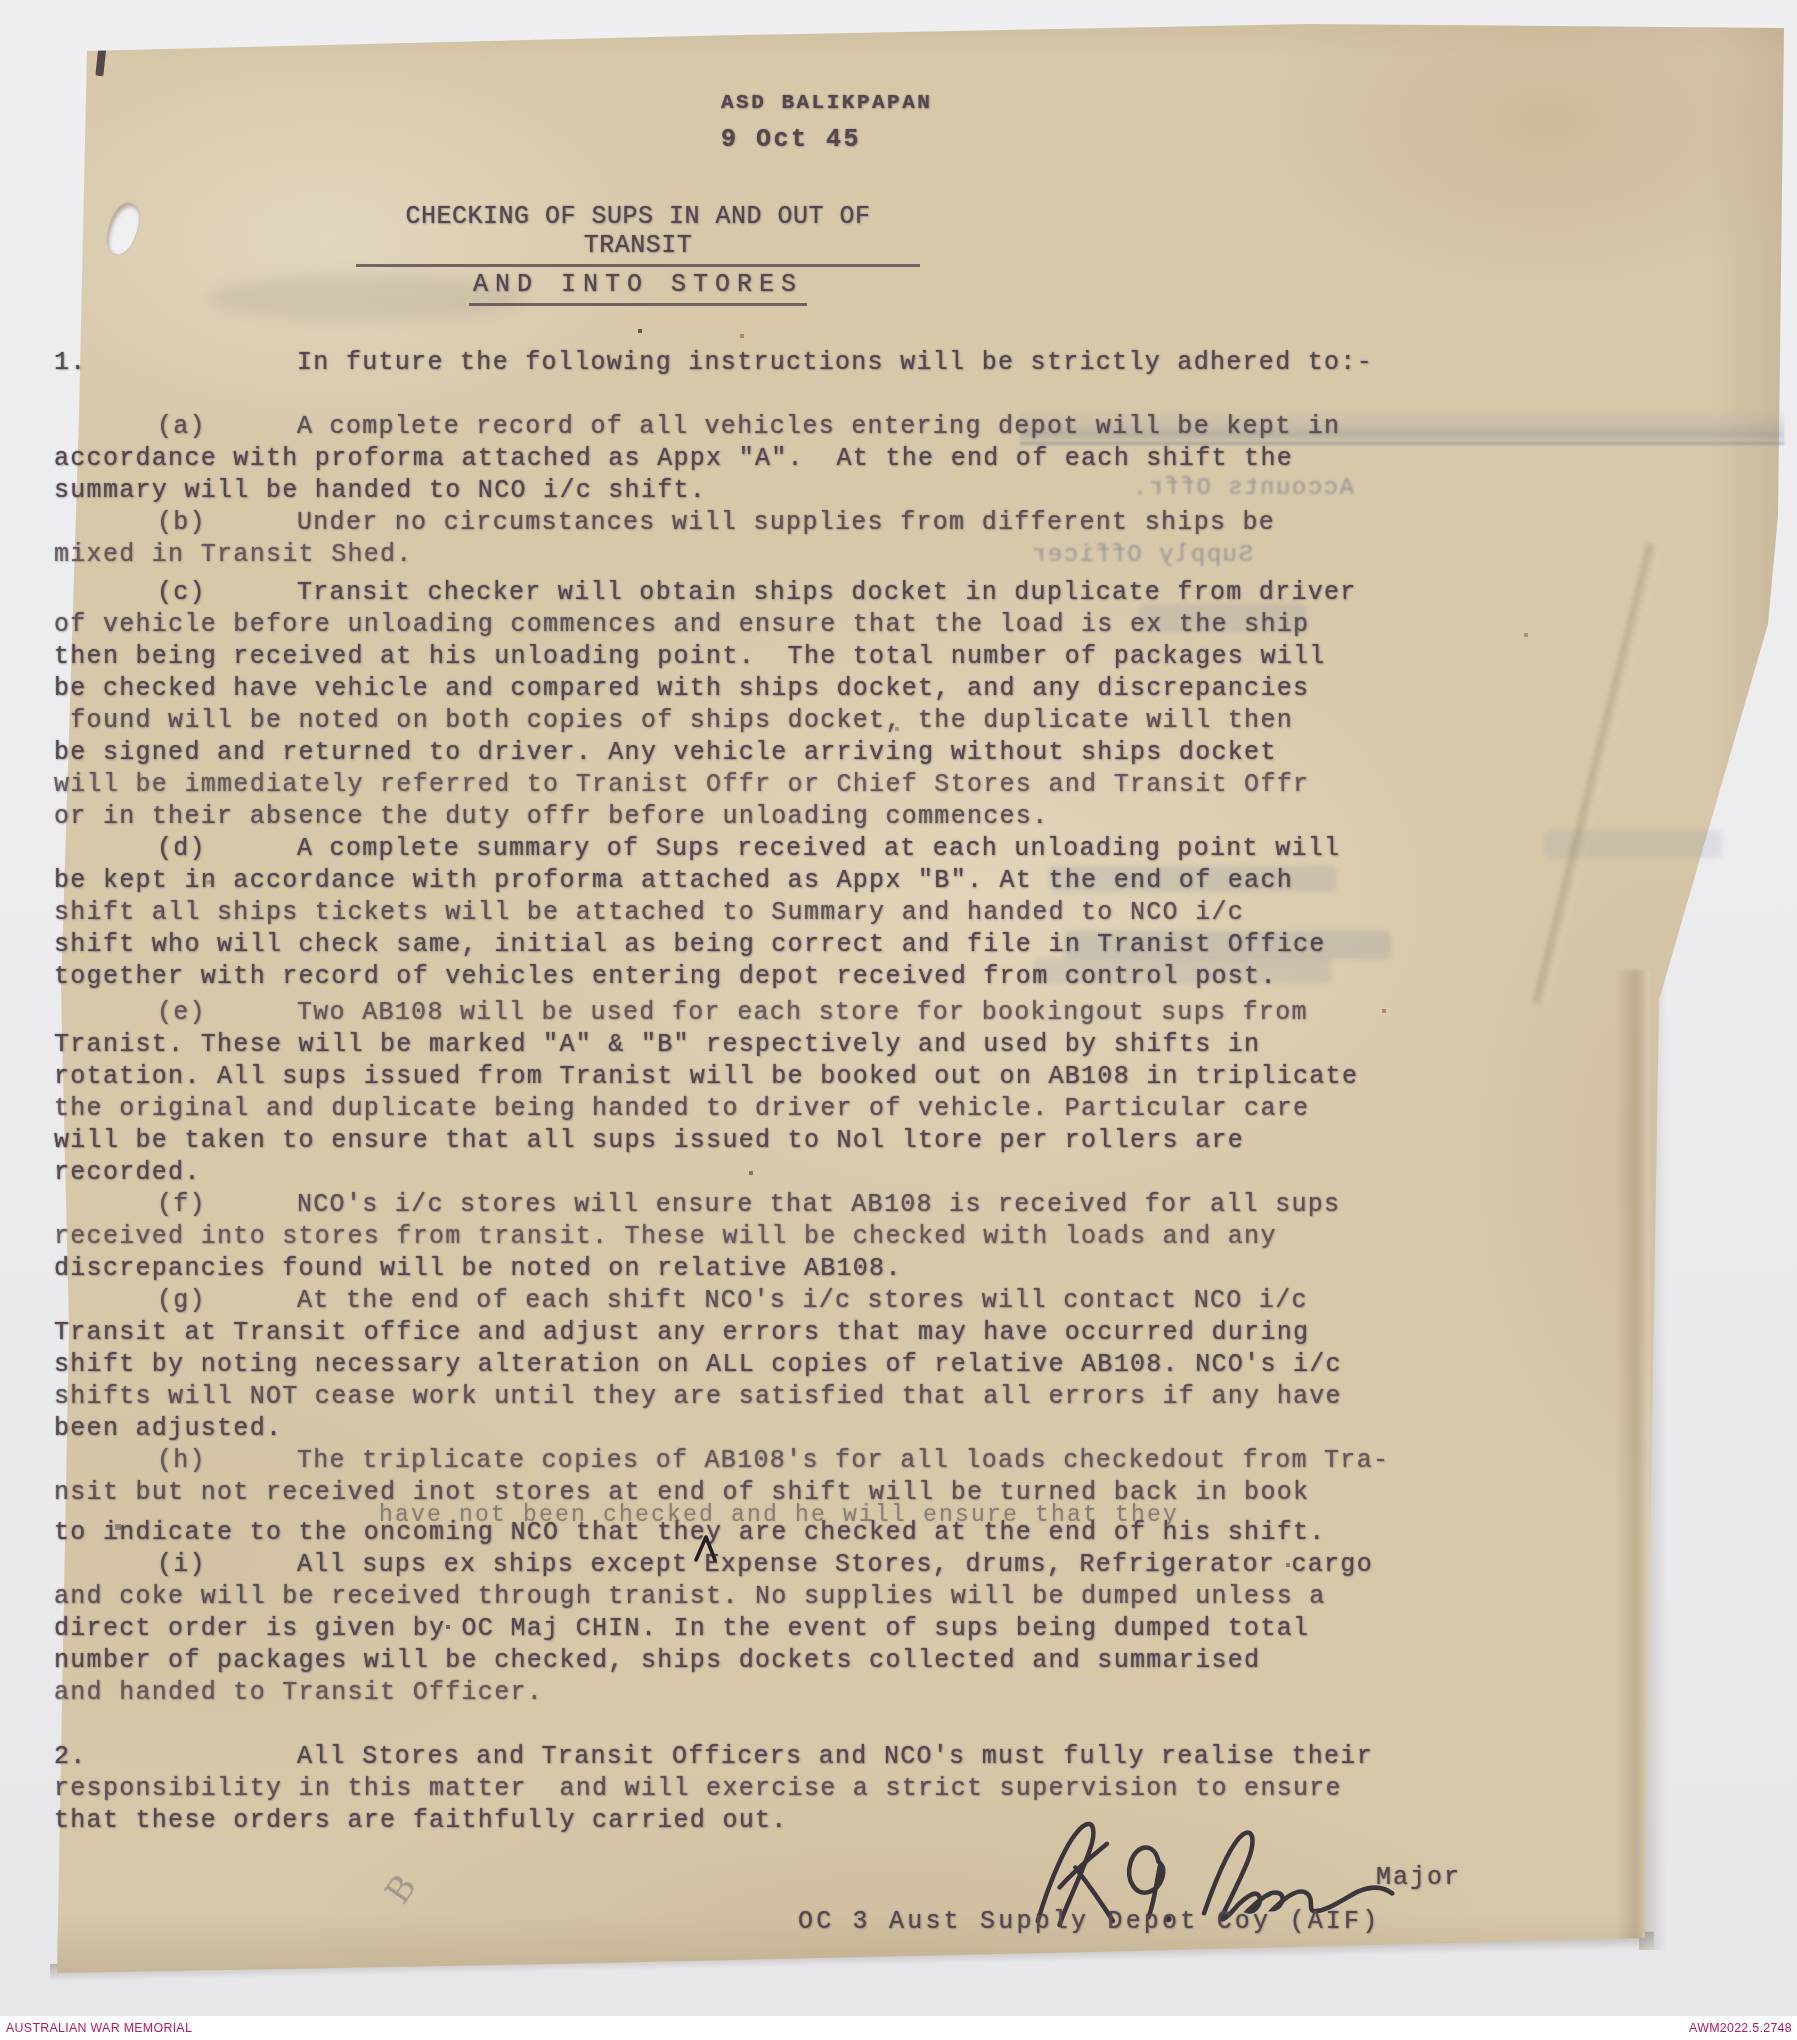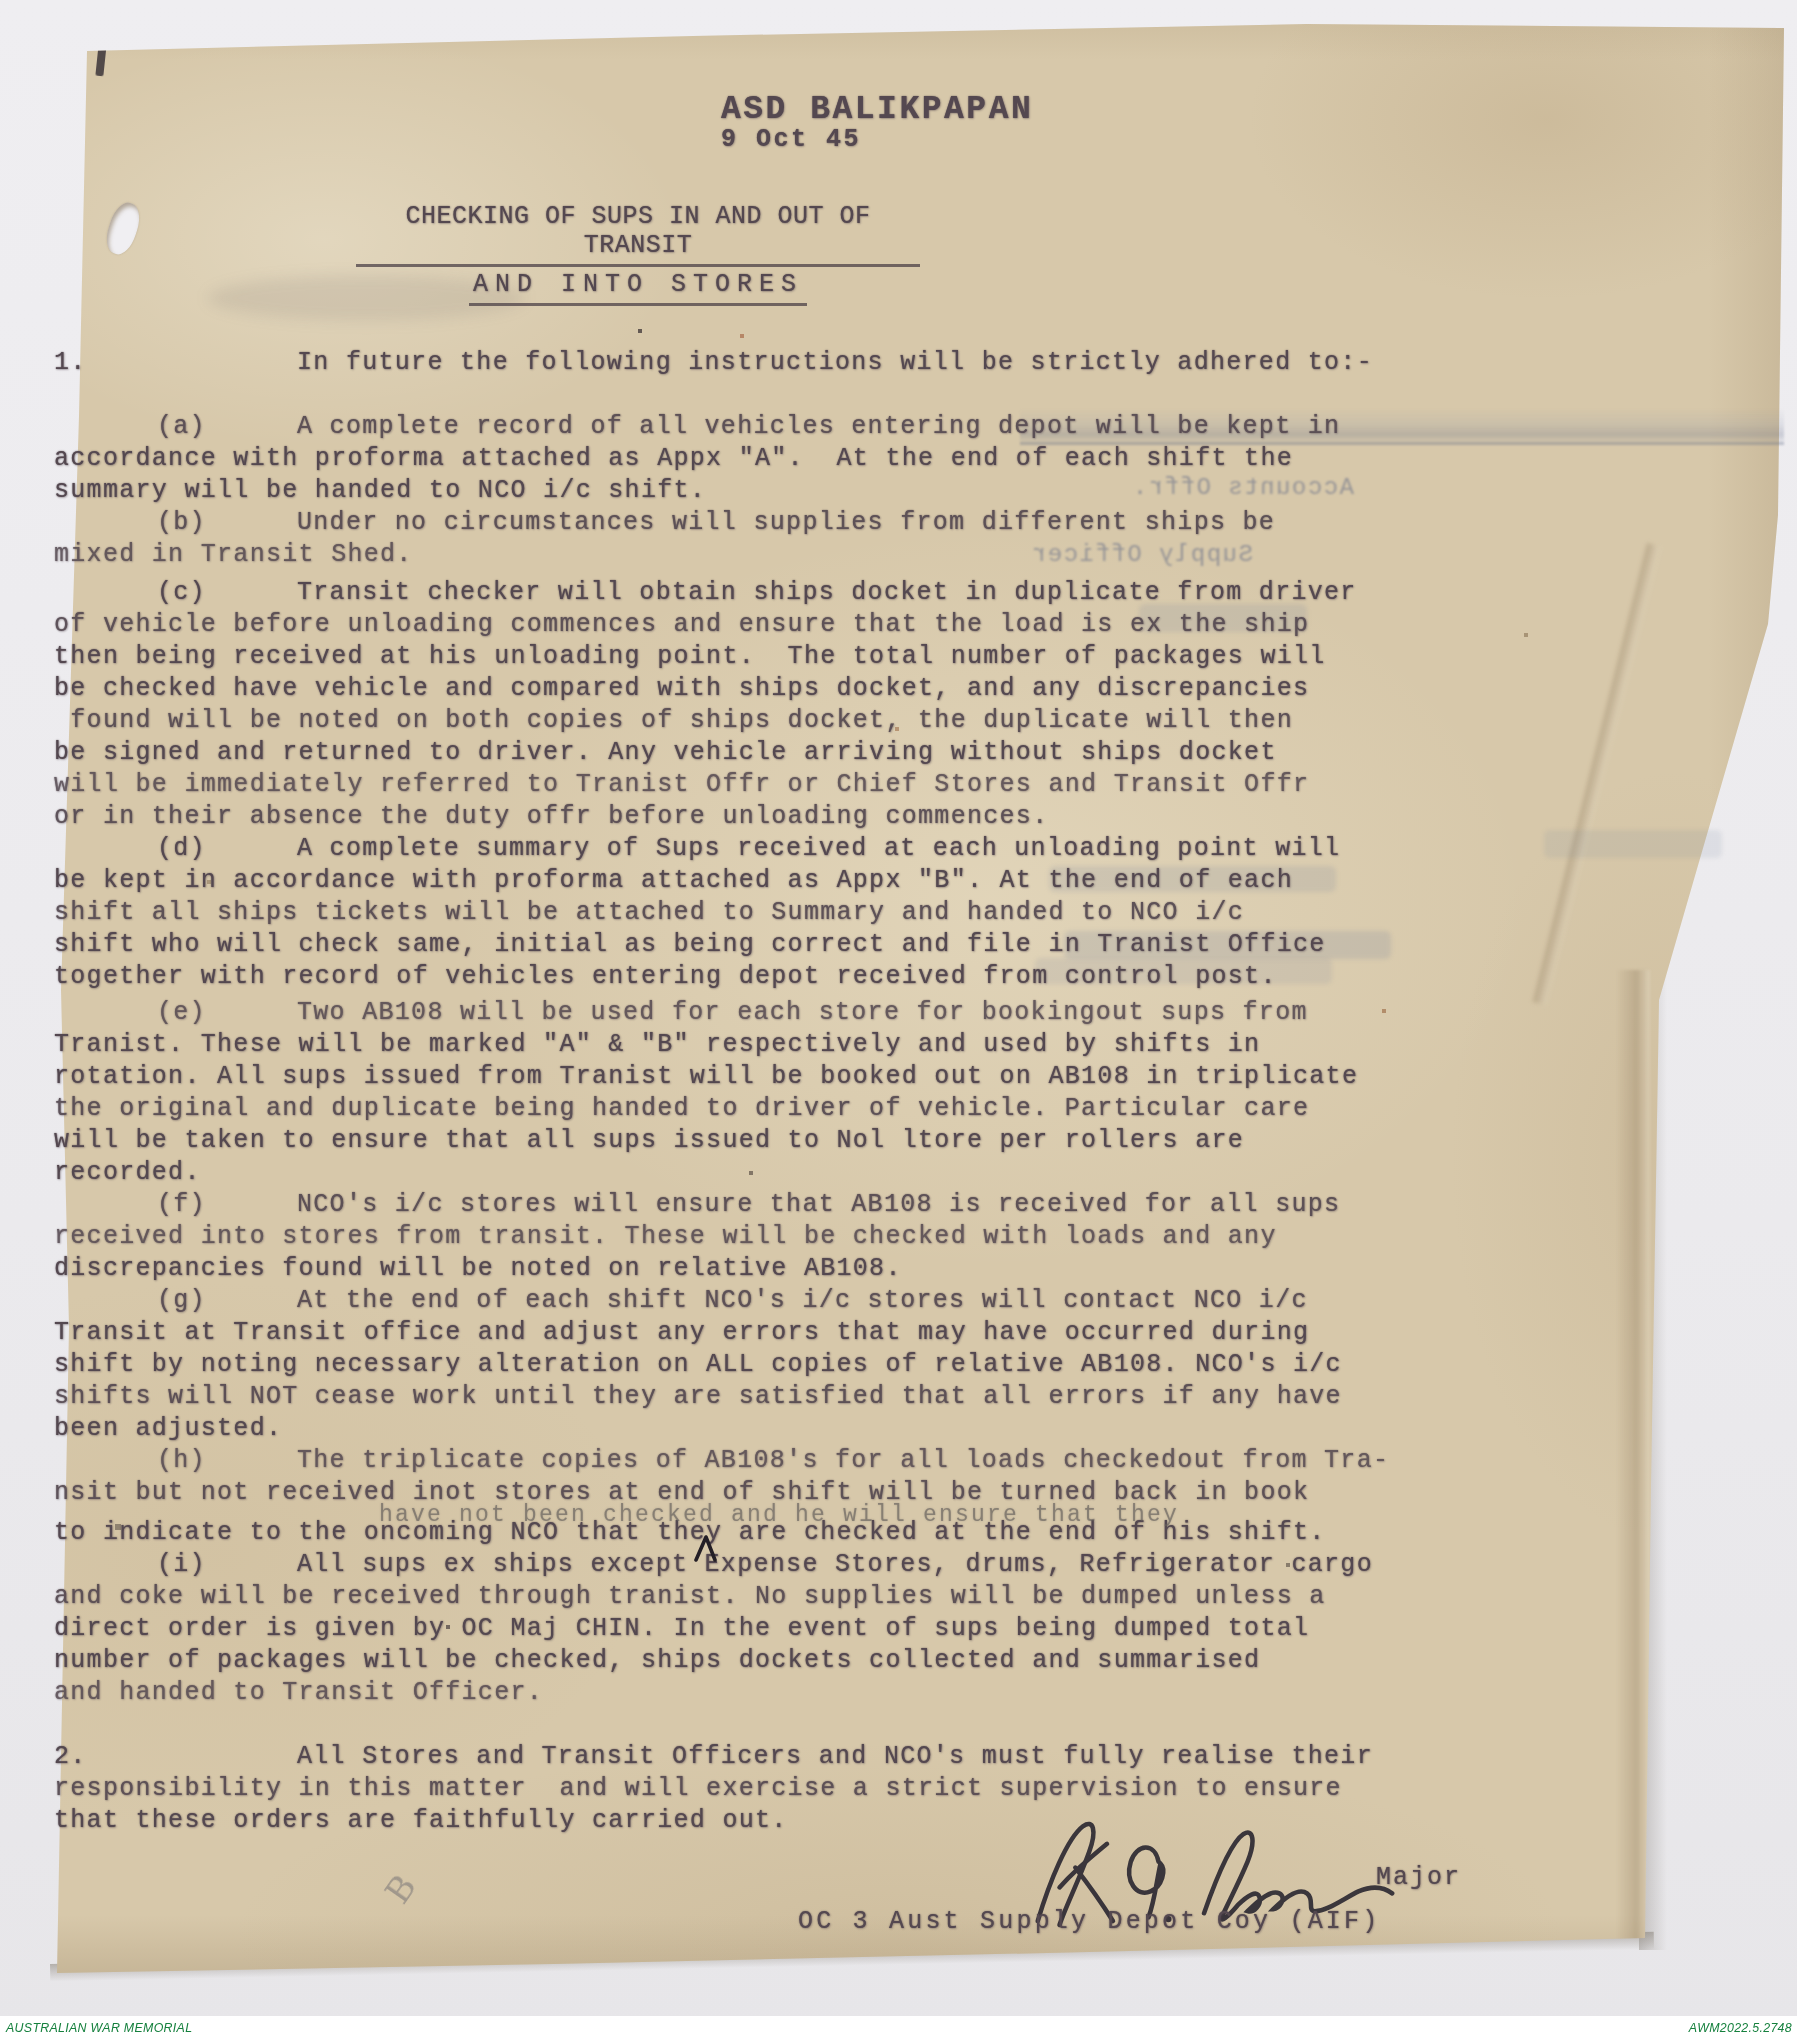--- a/index.html
+++ b/index.html
@@ -48,21 +48,21 @@
     box-shadow:639px 330px 0 1px rgba(50,42,46,.7), 750px 1172px 0 1px rgba(60,50,45,.55),
       447px 1626px 0 1px rgba(50,42,46,.6), 117px 1526px 0 2px rgba(60,52,48,.45),
       1383px 1010px 0 1px rgba(140,80,40,.5), 1673px 1193px 0 1px rgba(140,90,45,.45),
       896px 728px 0 1px rgba(140,80,40,.45), 1525px 634px 0 1px rgba(110,85,55,.45),
       208px 881px 0 1px rgba(110,85,55,.4), 1287px 1564px 0 1px rgba(60,50,45,.5),
       741px 335px 0 1px rgba(150,70,35,.5);}
 
   
   .content{position:absolute;inset:0;z-index:3;}
   .type{color:#544850;text-shadow:0 0 1.5px rgba(82,70,78,.85),1px 1px 2px rgba(82,70,78,.28);}
-  .letterhead-unit{position:absolute;left:721px;top:91px;font-size:33px;font-weight:bold;
+  .letterhead-unit{position:absolute;left:721px;top:91px;font-size:21px;font-weight:bold;
     letter-spacing:2.5px;filter:blur(0.4px);}
   .letterhead-date{position:absolute;left:721px;top:125px;font-size:25px;font-weight:bold;
     letter-spacing:2.5px;filter:blur(0.4px);}
   .title-block{position:absolute;left:356px;top:202px;width:564px;text-align:center;}
   .title-line{display:inline-block;font-size:25px;font-weight:normal;letter-spacing:0.5px;
     border-bottom:3px solid rgba(70,60,66,.72);padding:0 4px 4px 4px;filter:blur(0.3px);}
   .title-line2{letter-spacing:7px;margin-top:3px;}
 
   .body-text{position:absolute;left:54px;top:347px;width:1465px;}
   .line{position:relative;height:32px;line-height:32px;font-size:25px;
@@ -97,21 +97,21 @@
   .sm2{left:1049px;top:866px;width:287px;height:26px;}
   .sm3{left:1064px;top:931px;width:327px;height:28px;background:rgba(118,128,155,.20);}
   .sm4{left:1035px;top:958px;width:297px;height:26px;background:rgba(118,128,155,.14);}
   .sm5{left:1544px;top:830px;width:178px;height:28px;background:rgba(118,128,155,.13);}
 
   .pencil-b{position:absolute;left:388px;top:1869px;font-family:"DejaVu Serif",serif;
     font-size:34px;color:rgba(108,106,112,.5);transform:rotate(-55deg);filter:blur(0.4px);}
 
   
   .awm-bar{position:absolute;left:0;top:2016px;width:1798px;height:25px;background:#ffffff;z-index:5;
-    font-family:"Liberation Sans",sans-serif;font-size:12.4px;color:#15803d;font-style:italic;}
+    font-family:"Liberation Sans",sans-serif;font-size:12.4px;color:#be185d;}
   .awm-left{position:absolute;left:6px;top:5px;letter-spacing:0.3px;}
   .awm-right{position:absolute;right:6px;top:5px;letter-spacing:0.3px;}
 </style>
 </head>
 <body>
 
 <div id="page">
 
   <div class="shadow-bottom"></div>
   <div class="shadow-right"></div>

